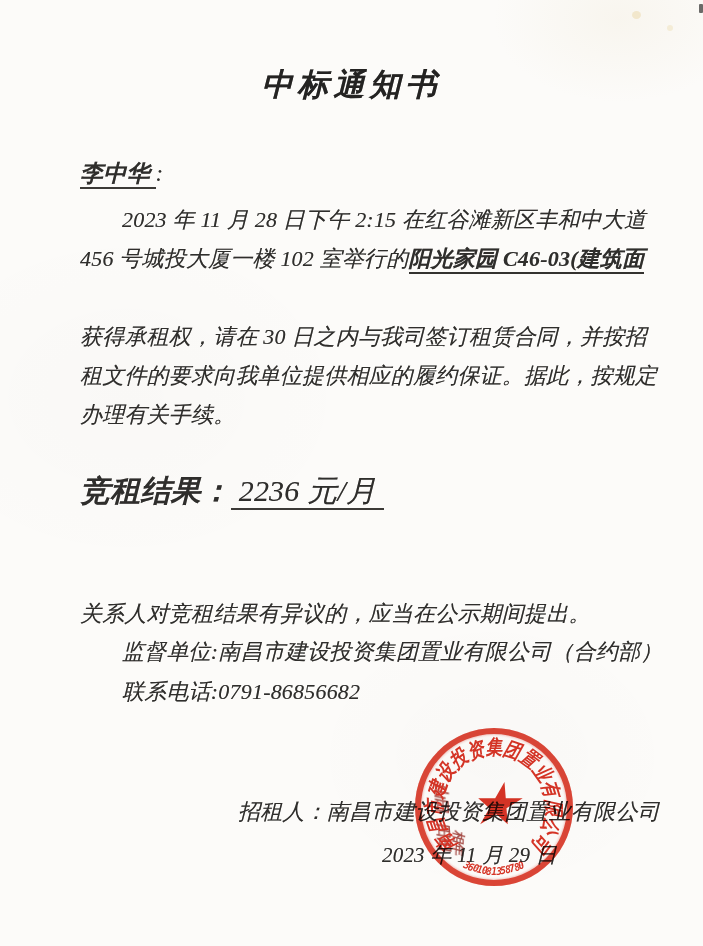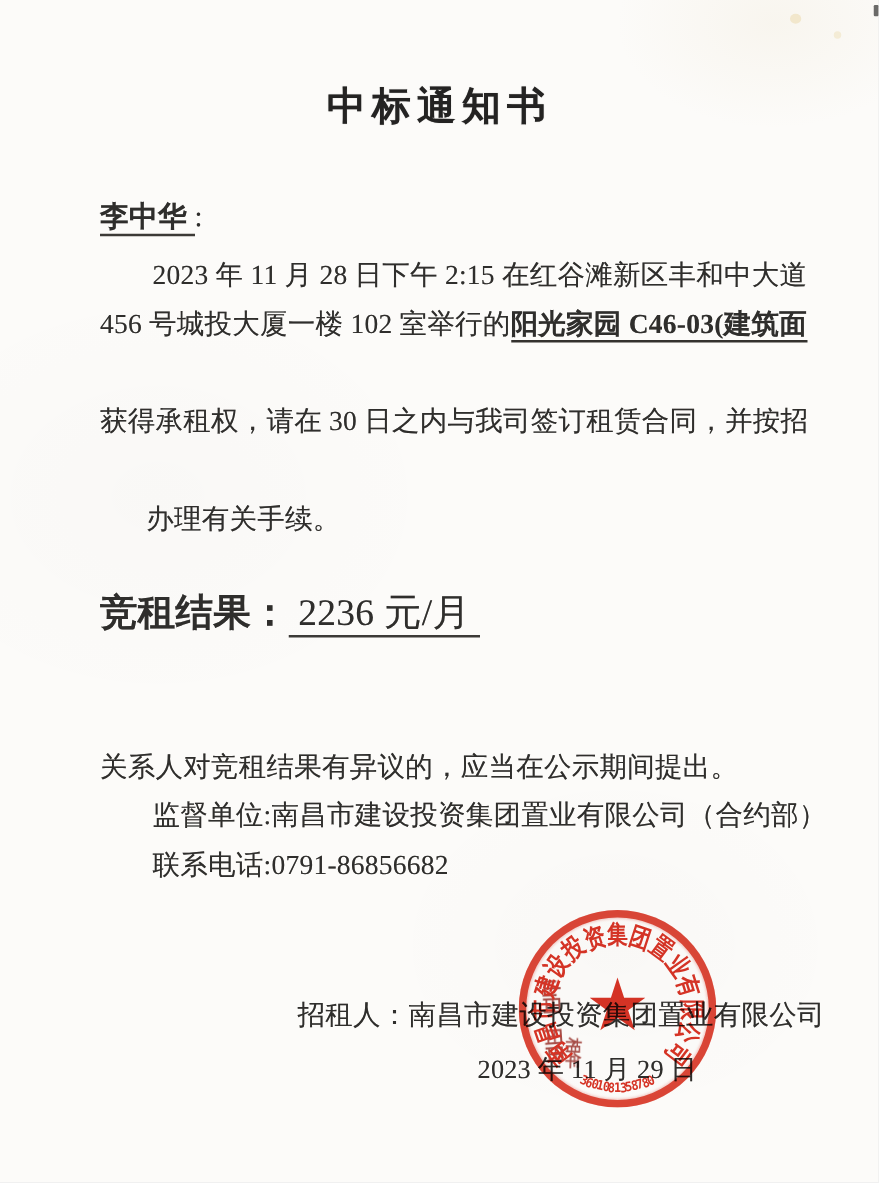--- a/index.html
+++ b/index.html
@@ -8,20 +8,21 @@
     width:703px;height:946px;
     margin:0 auto;
     overflow:hidden;
     background:
       radial-gradient(ellipse 180px 120px at 88% 2%, rgba(215,195,145,.10), transparent 70%),
       radial-gradient(ellipse 320px 240px at 18% 42%, rgba(0,0,0,.012), transparent 75%),
       radial-gradient(ellipse 260px 200px at 70% 80%, rgba(0,0,0,.010), transparent 75%),
       #fcfbf9;
     font-family:"Liberation Serif","DejaVu Serif",serif;
     color:#2f2e2c;
+    font-style:italic;
   }
   .textlayer{position:absolute;inset:0;filter:blur(.2px);}
   .doc-title{
     position:absolute;top:64px;left:0;width:100%;
     text-align:center;font-size:31px;font-weight:700;
     letter-spacing:5px;color:#242322;margin:0;
     text-shadow:0 0 .6px rgba(30,30,30,.55);
   }
   .tline{
     position:absolute;
@@ -31,21 +32,21 @@
     text-shadow:0 0 .5px rgba(45,43,40,.45);
     text-align:right;
   }
   .ml{left:80px;}
   .ind{left:122px;}
   .b{font-weight:700;}
   .u{border-bottom:2px solid #3c3a37;padding-bottom:1px;}
   .bu{font-weight:700;border-bottom:2px solid #34322f;padding-bottom:1px;}
   .t-recipient{top:160px;font-size:23px;}
   .p1l1{top:206px;} .p1l2{top:245px;} .p1l3{top:284px;}
-  .p1l4{top:323px;} .p1l5{top:362px;} .p1l6{top:401px;margin-left:37px;}
+  .p1l4{top:323px;} .p1l5{top:362px;} .p1l6{top:401px;}
   .t-result{top:477px;font-size:30px;}
   .p2l1{top:561px;} .p2l2{top:600px;} .p2l3{top:638px;} .p2l4{top:678px;}
   .t-issuer{top:798px;left:238px;}
   .t-date{top:841px;left:382px;font-size:21px;}
 
   
   .seal{
     position:absolute;left:415px;top:728px;width:158px;height:158px;
     border-radius:50%;
     box-shadow:inset 0 0 0 6px rgba(216,41,24,.88), inset 0 0 2px 7px rgba(216,41,24,.25);
@@ -89,20 +90,21 @@
 
   <div class="textlayer">
 
     <h1 class="doc-title">中标通知书</h1>
 
     <div class="tline t-recipient ml"><span class="b u">李中华 </span><span>:</span></div>
 
     <div class="tline p1l1 ind"><span>2023 年 11 月 28 日下午 2:15 在红谷滩新区丰和中大道</span></div>
     <div class="tline p1l2 ml"><span>456 号城投大厦一楼 102 室举行的</span><span class="bu">阳光家园 C46-03(建筑面</span></div>
     <div class="tline p1l4 ml"><span>获得承租权，请在 30 日之内与我司签订租赁合同，并按招</span></div>
+    <div class="tline p1l5 ml"><span>租文件的要求向我单位提供相应的履约保证。据此，按规定</span></div>
     <div class="tline p1l6 ml"><span>办理有关手续。</span></div>
 
     <div class="tline t-result ml"><span class="b">竞租结果：</span><span class="u"> 2236 元/月 </span></div>
 
     <div class="tline p2l2 ml"><span>关系人对竞租结果有异议的，应当在公示期间提出。</span></div>
     <div class="tline p2l3 ind"><span>监督单位:南昌市建设投资集团置业有限公司（合约部）</span></div>
     <div class="tline p2l4 ind"><span>联系电话:0791-86856682</span></div>
 
     <div class="tline t-issuer"><span>招租人：南昌市建设投资集团置业有限公司</span></div>
     <div class="tline t-date"><span>2023 年 11 月 29 日</span></div>

